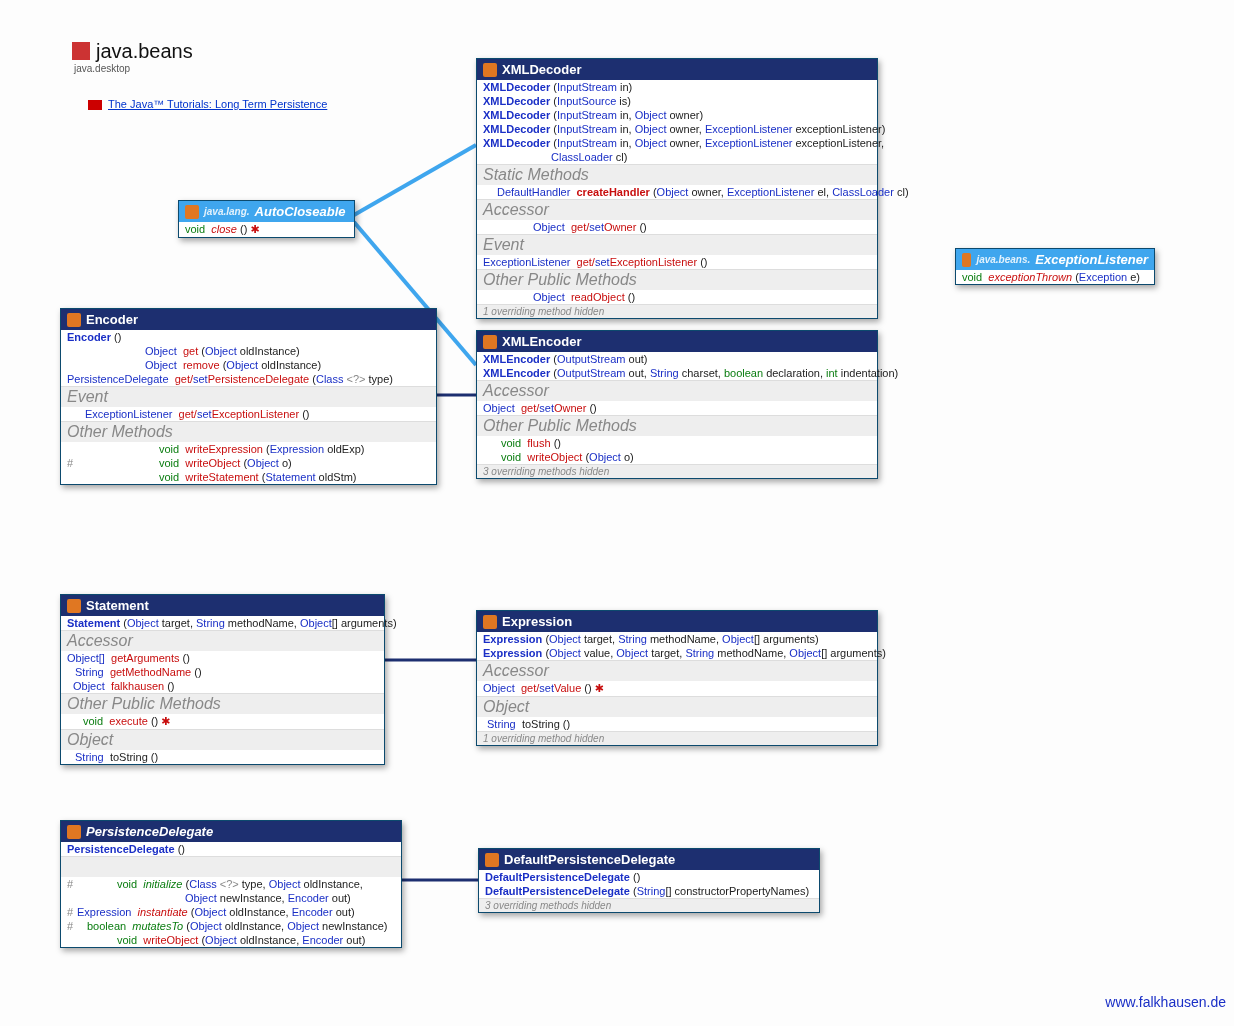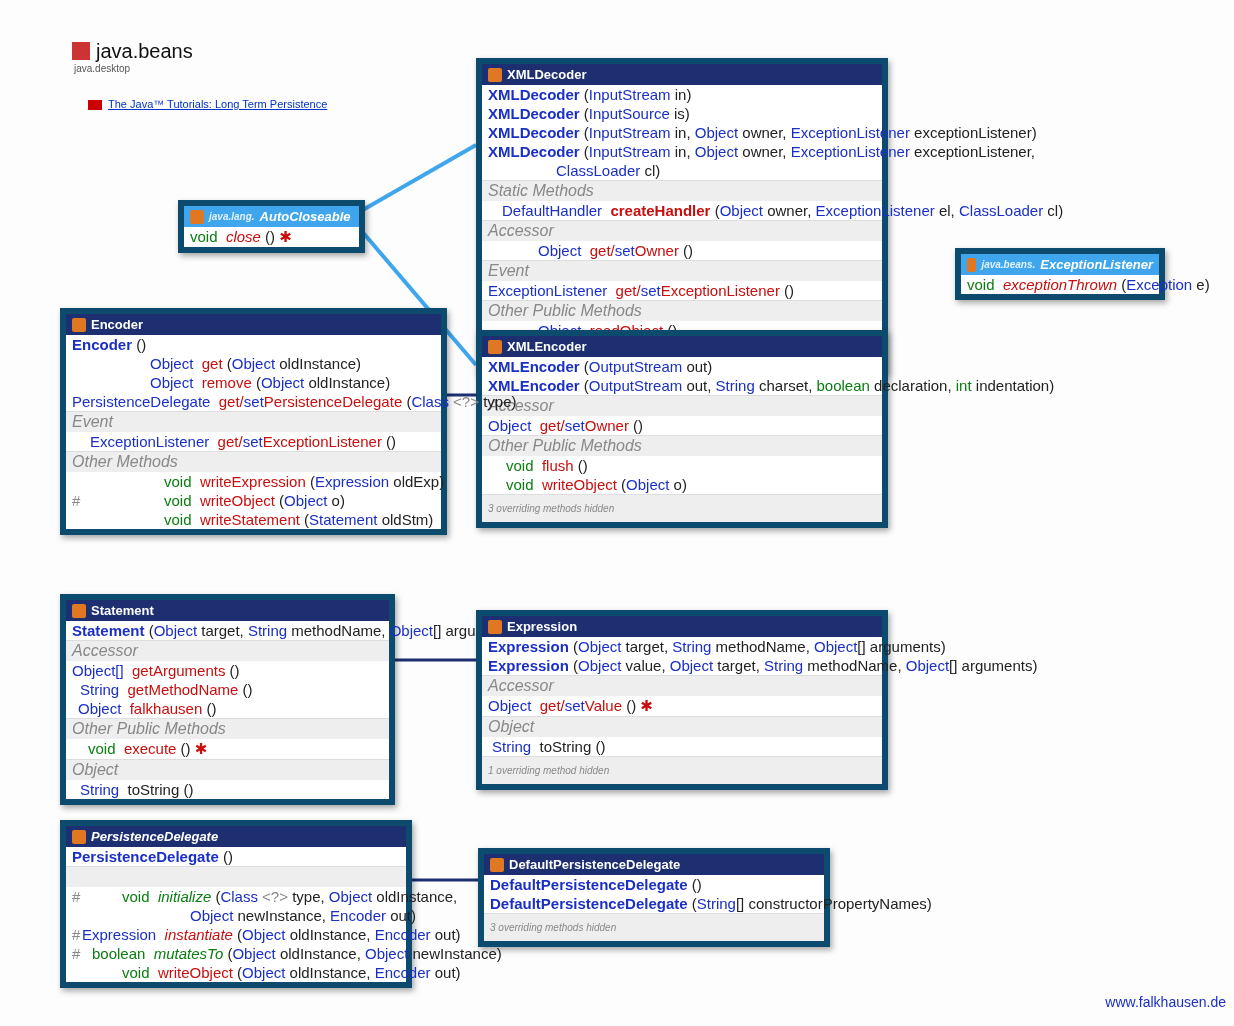--- a/index.html
+++ b/index.html
@@ -47,21 +47,21 @@
     width:14px; height:10px;
     background:#cc0000;
     margin-right:6px;
     vertical-align:middle;
   }
   .tut-link a { color:#0033cc; text-decoration: underline; }
   .node {
     position: absolute;
     box-shadow: 2px 3px 6px rgba(0,0,0,0.35);
     background: #f2f2f2;
-    border: 6px solid #0c4a6e;
+    border: 1px solid #0c4a6e;
   }
   .node .hdr {
     background: #1d2f70;
     color: #fff;
     font-weight: bold;
     font-size: 13px;
     padding: 3px 6px;
     display:flex;
     align-items:center;
     gap:5px;
@@ -79,21 +79,21 @@
     font-style: italic;
     font-weight: bold;
     font-size: 10px;
     opacity: .85;
   }
   .node .body {
     background: #fff;
   }
   .row {
     padding: 1px 6px;
-    font-size: 15px;
+    font-size: 11px;
     white-space: nowrap;
     color:#222;
   }
   .row .name-b { color:#1a2fc6; font-weight:bold; }
   .row .name-r { color:#c80e0e; font-weight:normal; }
   .row .name-g { color:#0a7d10;text-align:right; }
   .row .type { color:#1a2fc6; }
   .row .kw { color:#0a7d10; }
   .row .rtype { color:#c80e0e; }
   .row .gray { color:#888; }
@@ -103,21 +103,21 @@
     color: #888;
     font-size: 16px;
     padding: 1px 6px;
     background:#eee;
     border-top:1px solid #ddd;
   }
   .note {
     font-style: italic;
     color: #888;
     font-size: 10px;
-    padding: 8px 6px;
+    padding: 1px 6px;
     background:#eee;
     border-top:1px solid #ddd;
   }
   svg.edges {
     position:absolute;
     left:0; top:0;
     width:1234px; height:1026px;
     pointer-events:none;
   }
   .footer {
@@ -182,20 +182,21 @@
 </div>
 
 <div class="node" style="left:476px; top:58px; width:400px;">
   <div class="hdr">
       <span class="cup"></span>
       <span>XMLDecoder</span>
     </div>
   <div class="body">
     <div class="row"><span class="name-b">XMLDecoder</span> <span>(</span><span class="type">InputStream</span><span> in)</span></div>
     <div class="row"><span class="name-b">XMLDecoder</span> <span>(</span><span class="type">InputSource</span><span> is)</span></div>
+    <div class="row"><span class="name-b">XMLDecoder</span> <span>(</span><span class="type">InputStream</span><span> in, </span><span class="type">Object</span><span> owner)</span></div>
     <div class="row"><span class="name-b">XMLDecoder</span> <span>(</span><span class="type">InputStream</span><span> in, </span><span class="type">Object</span><span> owner, </span><span class="type">ExceptionListener</span><span> exceptionListener)</span></div>
     <div class="row"><span class="name-b">XMLDecoder</span> <span>(</span><span class="type">InputStream</span><span> in, </span><span class="type">Object</span><span> owner, </span><span class="type">ExceptionListener</span><span> exceptionListener,</span></div>
     <div class="row"><span class="spacer-left" style="width:68px"></span><span class="type">ClassLoader</span><span> cl)</span></div>
     <div class="sect">Static Methods</div>
     <div class="row"><span class="spacer-left" style="width:14px"></span><span class="type">DefaultHandler</span>&nbsp;&nbsp;<span class="name-r" style="font-weight:bold">createHandler</span> <span>(</span><span class="type">Object</span><span> owner, </span><span class="type">ExceptionListener</span><span> el, </span><span class="type">ClassLoader</span><span> cl)</span></div>
     <div class="sect">Accessor</div>
     <div class="row"><span class="spacer-left" style="width:50px"></span><span class="type">Object</span>&nbsp;&nbsp;<span class="gs">get/<b>set</b>Owner</span> <span>()</span></div>
     <div class="sect">Event</div>
     <div class="row"><span class="type">ExceptionListener</span>&nbsp;&nbsp;<span class="gs">get/<b>set</b>ExceptionListener</span> <span>()</span></div>
     <div class="sect">Other Public Methods</div>

